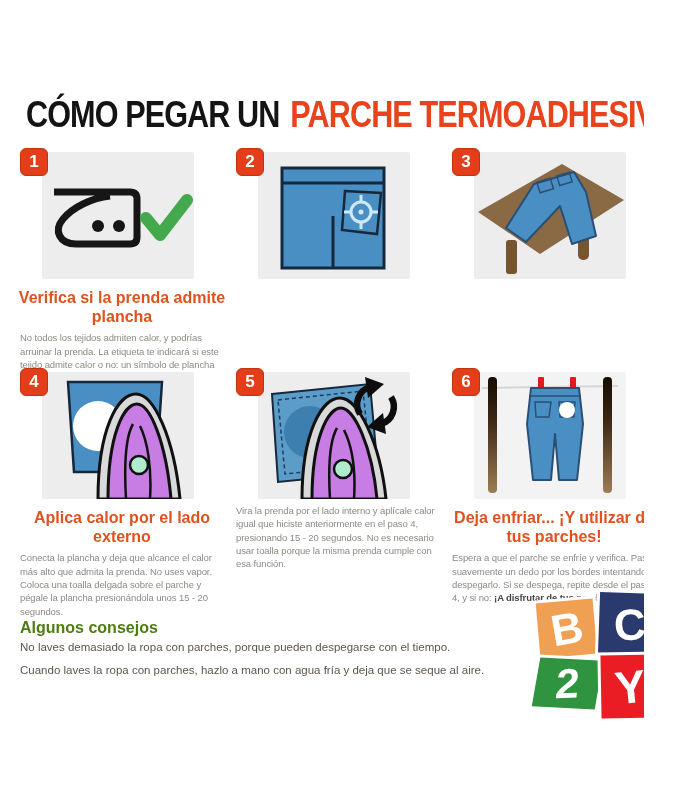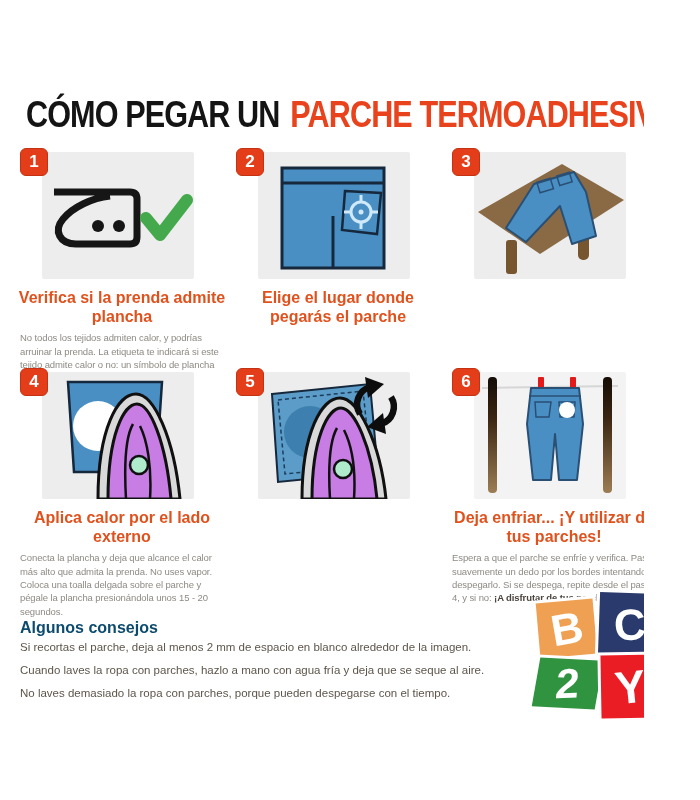--- a/index.html
+++ b/index.html
@@ -40,21 +40,21 @@
   }
   .step-body {
     margin:5px 4px 0 4px; text-align:left;
     color:#8e8a84; font-size:9.5px; line-height:1.4; letter-spacing:-0.1px;
   }
   .step-body b { color:#4a443e; }
 
   
   .tips-heading {
     position:absolute; left:20px; top:606px;
-    color:#0c4a6e; font-weight:bold; font-size:16px;
+    color:#4d7c0f; font-weight:bold; font-size:16px;
   }
   .tips-list { position:absolute; left:20px; top:636px; width:520px; }
   .tips-list p {
     margin:0; color:#5d554b; font-size:11.5px; line-height:23px;
   }
 
   
   .logo { position:absolute; left:535px; top:592px; width:132px; height:118px; }
   .tile {
     position:absolute; display:flex; align-items:center; justify-content:center;
@@ -104,21 +104,20 @@
           <g stroke="#cfe9f8" stroke-width="3" fill="none">
             <circle cx="103" cy="60" r="10"></circle>
             <line x1="103" y1="43" x2="103" y2="49"></line>
             <line x1="103" y1="71" x2="103" y2="77"></line>
             <line x1="86" y1="60" x2="92" y2="60"></line>
             <line x1="114" y1="60" x2="120" y2="60"></line>
           </g>
           <circle cx="103" cy="60" r="2.5" fill="#cfe9f8"></circle>
         </svg>
       </div>
-      <h3 class="step-title">Elige el lugar donde pegarás el parche</h3>
     </div>
 
     <div class="step">
       <div class="badge">
           <span>3</span>
         </div>
       <div class="panel">
         <svg width="152" height="127" viewBox="0 0 152 127">
           <rect x="32" y="88" width="11" height="34" rx="3" fill="#77552f"></rect>
           <rect x="104" y="66" width="11" height="42" rx="5" fill="#77552f"></rect>
@@ -168,20 +167,21 @@
           <path d="M96,127 C98,96 93,72 86,58" fill="none" stroke="#101010" stroke-width="2.5"></path>
           <circle cx="85" cy="97" r="9" fill="#aeeccb" stroke="#101010" stroke-width="2.5"></circle>
           <g fill="#0d0d0d">
             <path d="M102,42 A18,18 0 0 1 112,15" fill="none" stroke="#0d0d0d" stroke-width="6.5"></path>
             <polygon points="107,5 126,12 110,26"></polygon>
             <path d="M133,25 A18,18 0 0 1 123,52" fill="none" stroke="#0d0d0d" stroke-width="6.5"></path>
             <polygon points="128,62 109,55 125,41"></polygon>
           </g>
         </svg>
       </div>
+      <p class="step-body">Vira la prenda por el lado interno y aplícale calor igual que hiciste anteriormente en el paso 4, presionando 15 - 20 segundos. No es necesario usar toalla porque la misma prenda cumple con esa función.</p>
     </div>
 
     <div class="step">
       <div class="badge">
           <span>6</span>
         </div>
       <div class="panel panel--light">
         <svg width="152" height="127" viewBox="0 0 152 127">
           <defs>
             <linearGradient id="postGrad" x1="0" y1="0" x2="0" y2="1">
@@ -205,23 +205,22 @@
         </svg>
       </div>
       <h3 class="step-title">Deja enfriar... ¡Y utilizar de tus parches!</h3>
       <p class="step-body"><span>Espera a que el parche se enfríe y verifica. Pasa suavemente un dedo por los bordes intentando despegarlo. Si se despega, repite desde el paso 4, y si no: </span><b>¡A disfrutar de tus parches!</b></p>
     </div>
 
   </div>
 
   <h2 class="tips-heading">Algunos consejos</h2>
   <div class="tips-list">
-    <p>Si recortas el parche, deja al menos 2 mm de espacio en blanco alrededor de la imagen.</p>
+    <p>No laves demasiado la ropa con parches, porque pueden despegarse con el tiempo.</p>
     <p>Cuando laves la ropa con parches, hazlo a mano con agua fría y deja que se seque al aire.</p>
-    <p>No laves demasiado la ropa con parches, porque pueden despegarse con el tiempo.</p>
   </div>
 
   <div class="logo">
     <div class="tile tile-b">
         <span>B</span>
       </div>
     <div class="tile tile-c">
         <span>C</span>
       </div>
     <div class="tile tile-2">

